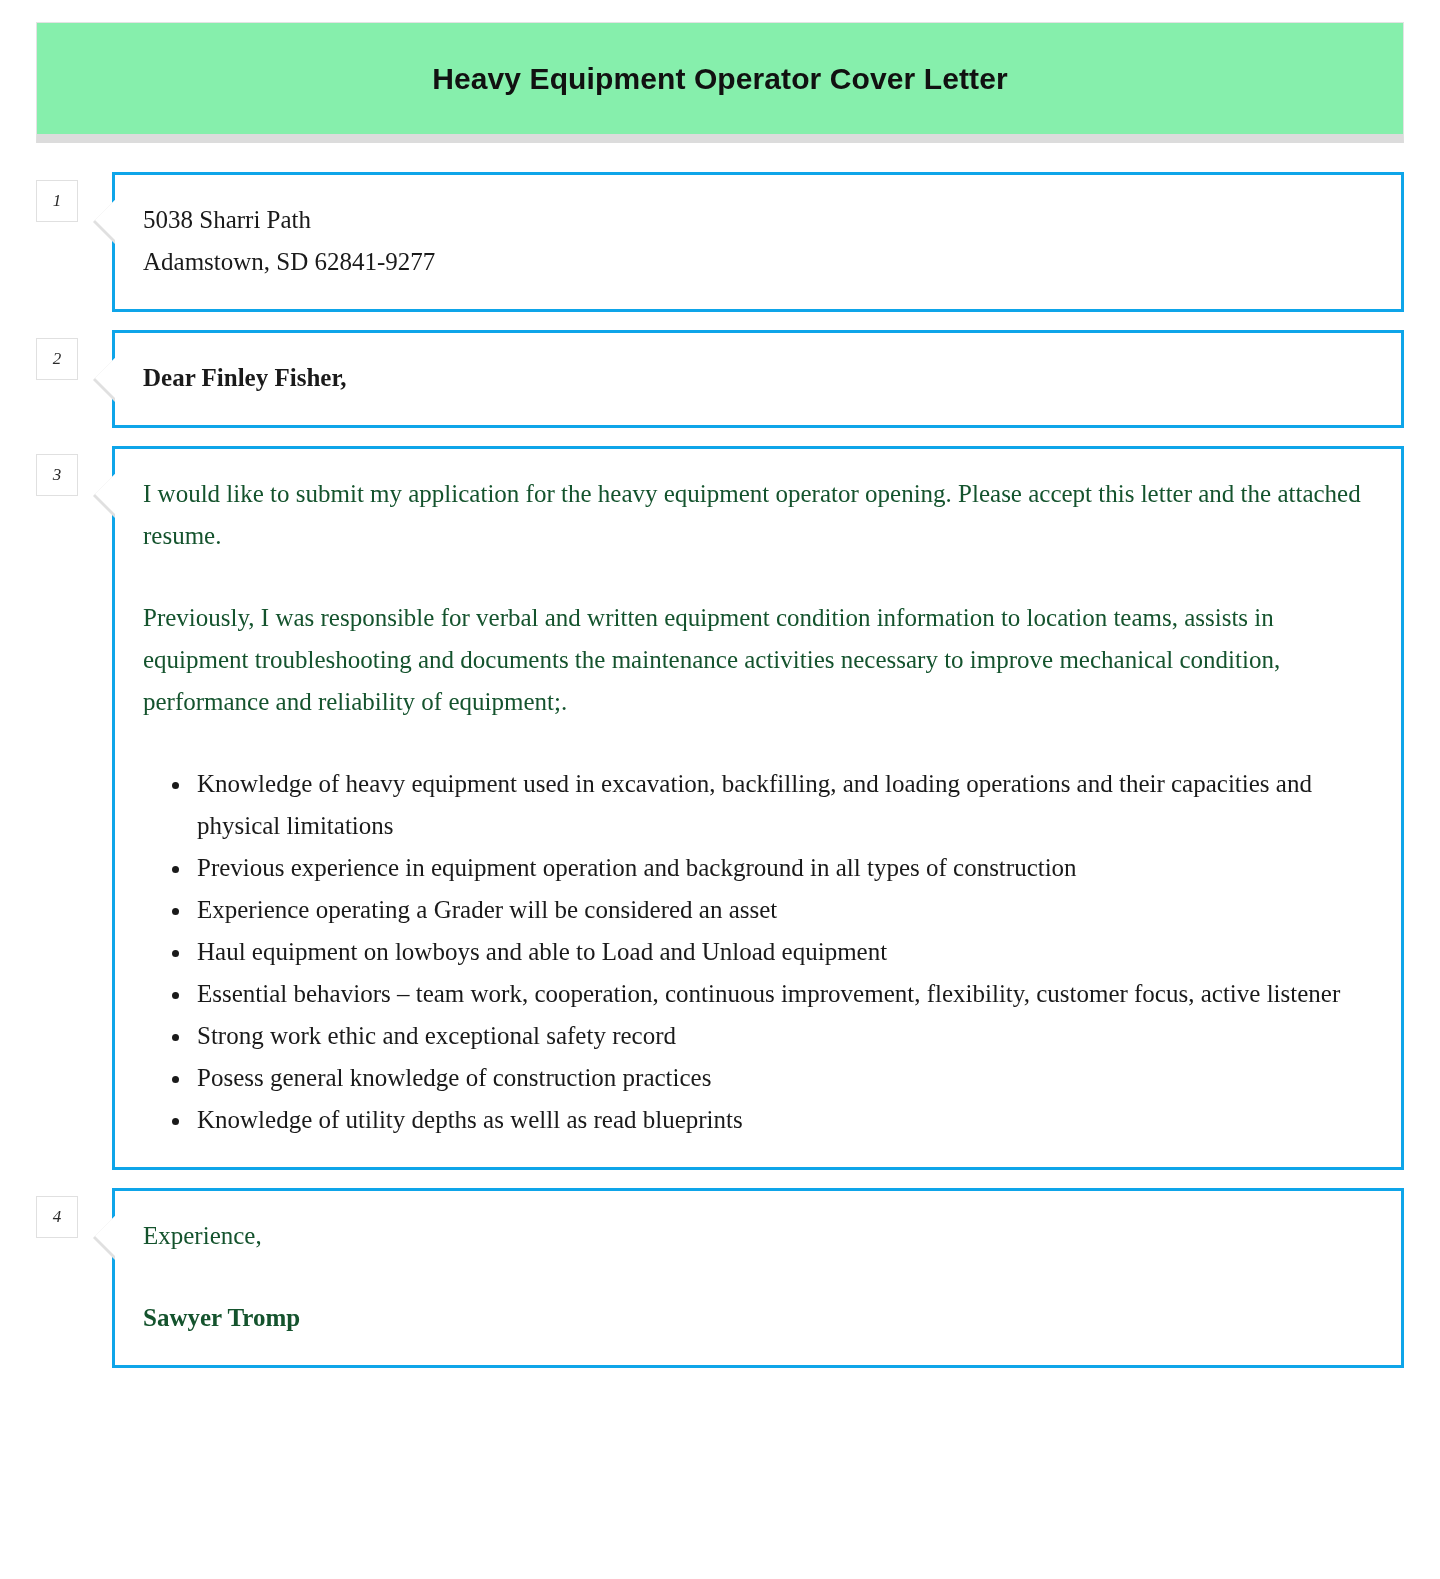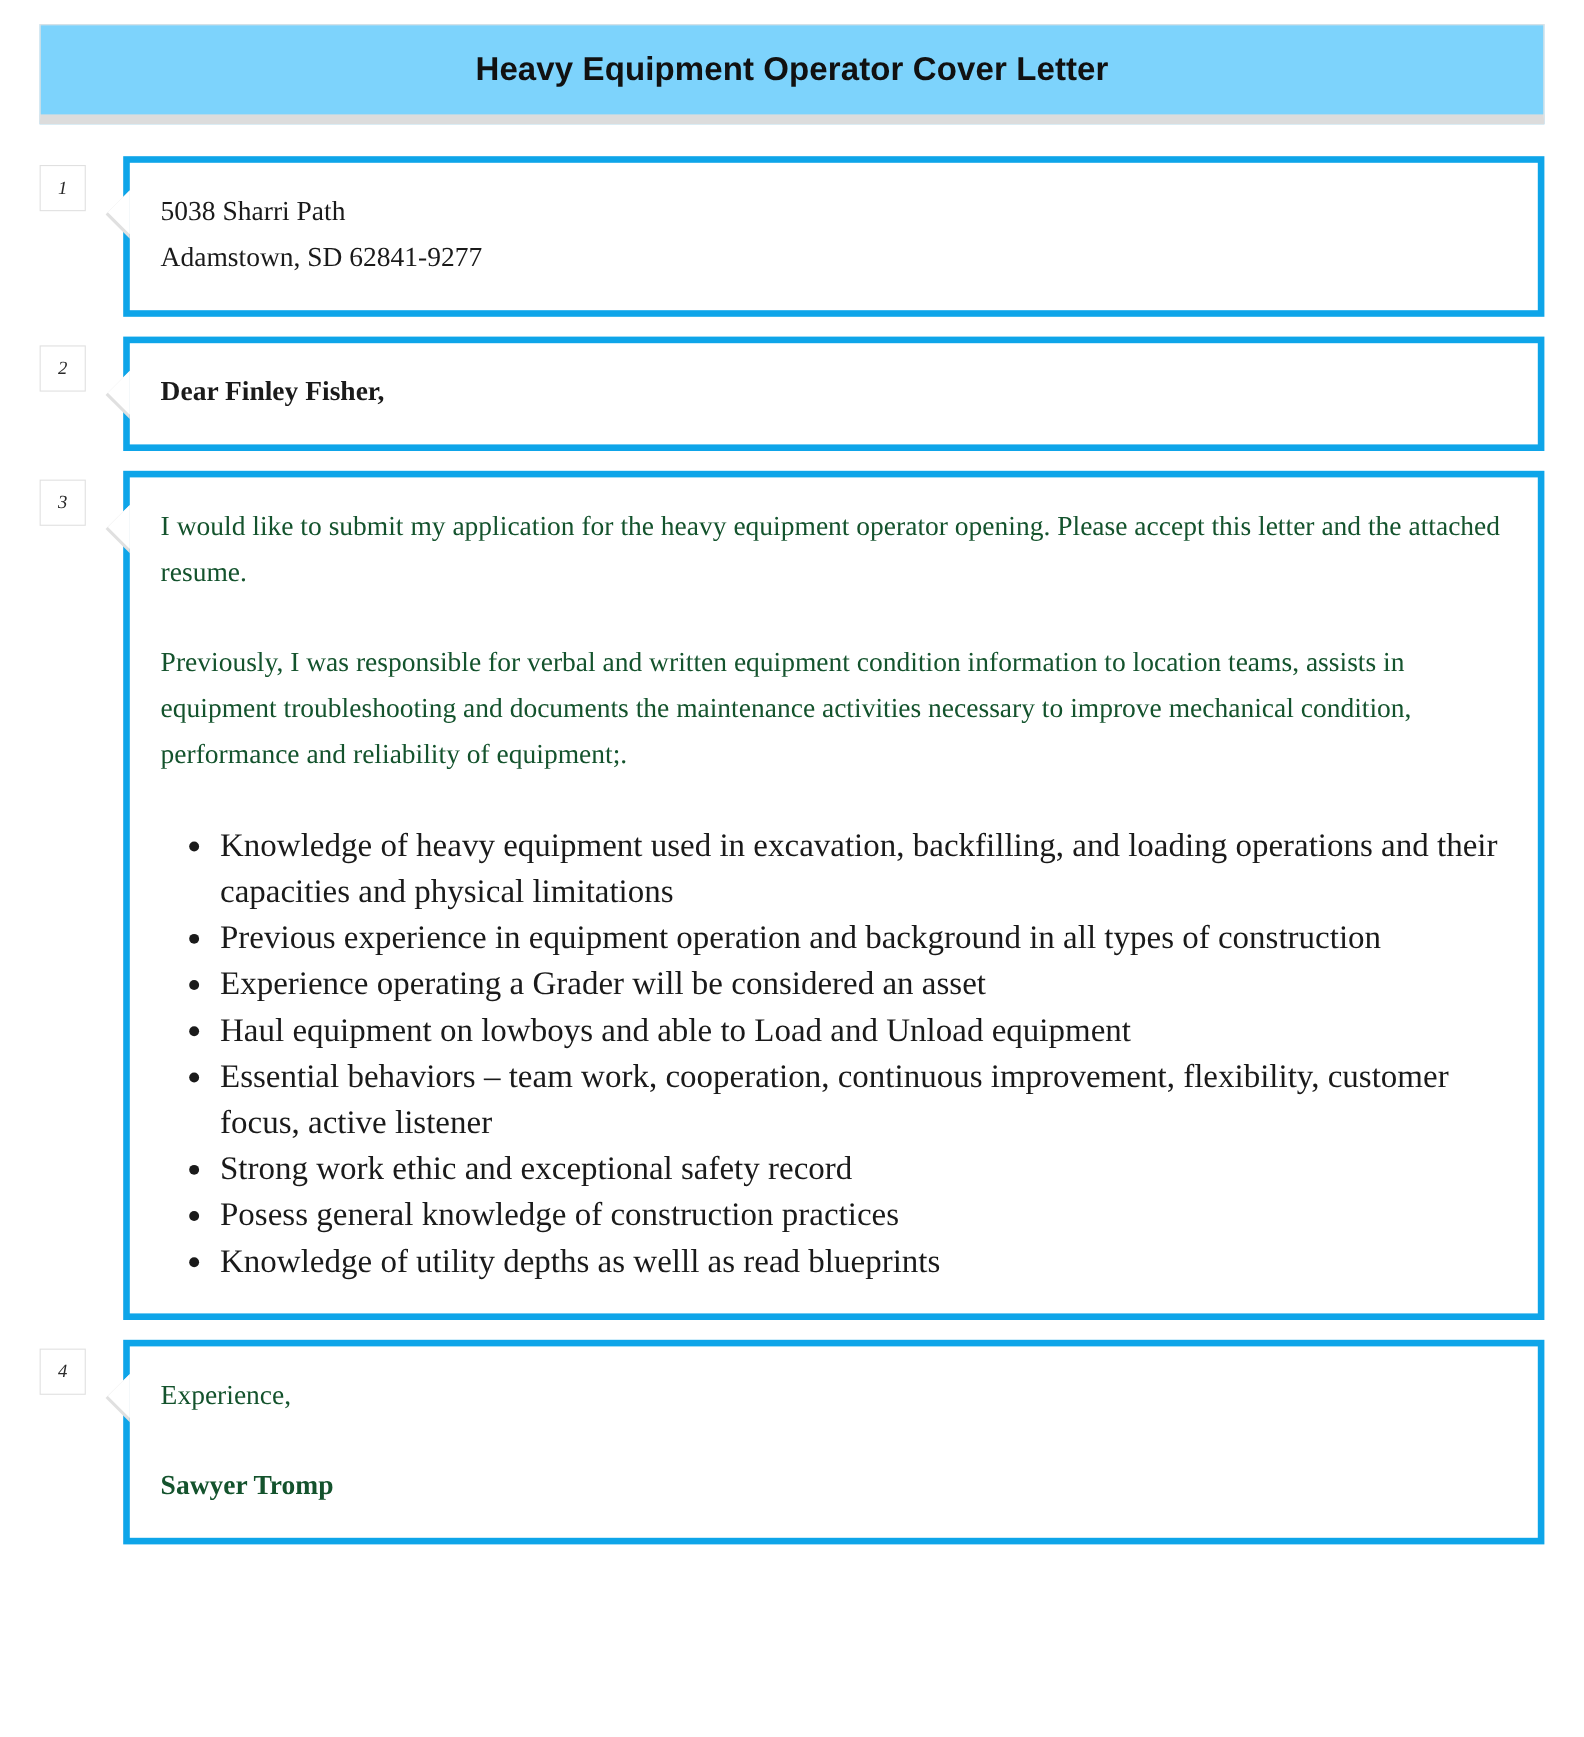--- a/index.html
+++ b/index.html
@@ -17,24 +17,24 @@
 
   .page {
     width: 1440px;
     padding: 0;
     position: relative;
   }
 
   
   .doc-header {
     margin: 22px 36px 0 36px;
-    background: #7dd3fc;
+    background: #86efac;
     border: 1px solid #e3e3e3;
     border-bottom: 9px solid #dcdcdc;
-    height: 91px;
+    height: 121px;
     display: flex;
     align-items: center;
     justify-content: center;
   }
   .doc-title {
     font-family: "Liberation Sans", "DejaVu Sans", sans-serif;
     font-weight: bold;
     font-size: 30px;
     color: #111111;
     letter-spacing: 0.1px;
@@ -65,21 +65,21 @@
     font-style: italic;
     font-size: 17px;
     color: #2a2a2a;
     margin-top: 8px;
     margin-right: 34px;
   }
 
   .block-body {
     flex: 1;
     position: relative;
-    border: 6px solid #0ea5e9;
+    border: 3px solid #0ea5e9;
     background: #ffffff;
     padding: 24px 28px 26px 28px;
     min-width: 0;
   }
 
   
   .block-body::before,
   .block-body::after {
     content: "";
     position: absolute;
@@ -115,21 +115,21 @@
   .para.tight { margin-bottom: 0; font-weight: bold; }
   .bold {
     font-weight: bold;
   }
   .bullets {
     margin: 0;
     padding-left: 50px;
     list-style: disc;
   }
   .bullets li {
-    font-size: 30px;
+    font-size: 25px;
     line-height: 42px;
     color: #1a1a1a;
     padding-left: 4px;
   }
 </style>
 </head>
 <body>
 
 <div class="page">
 

